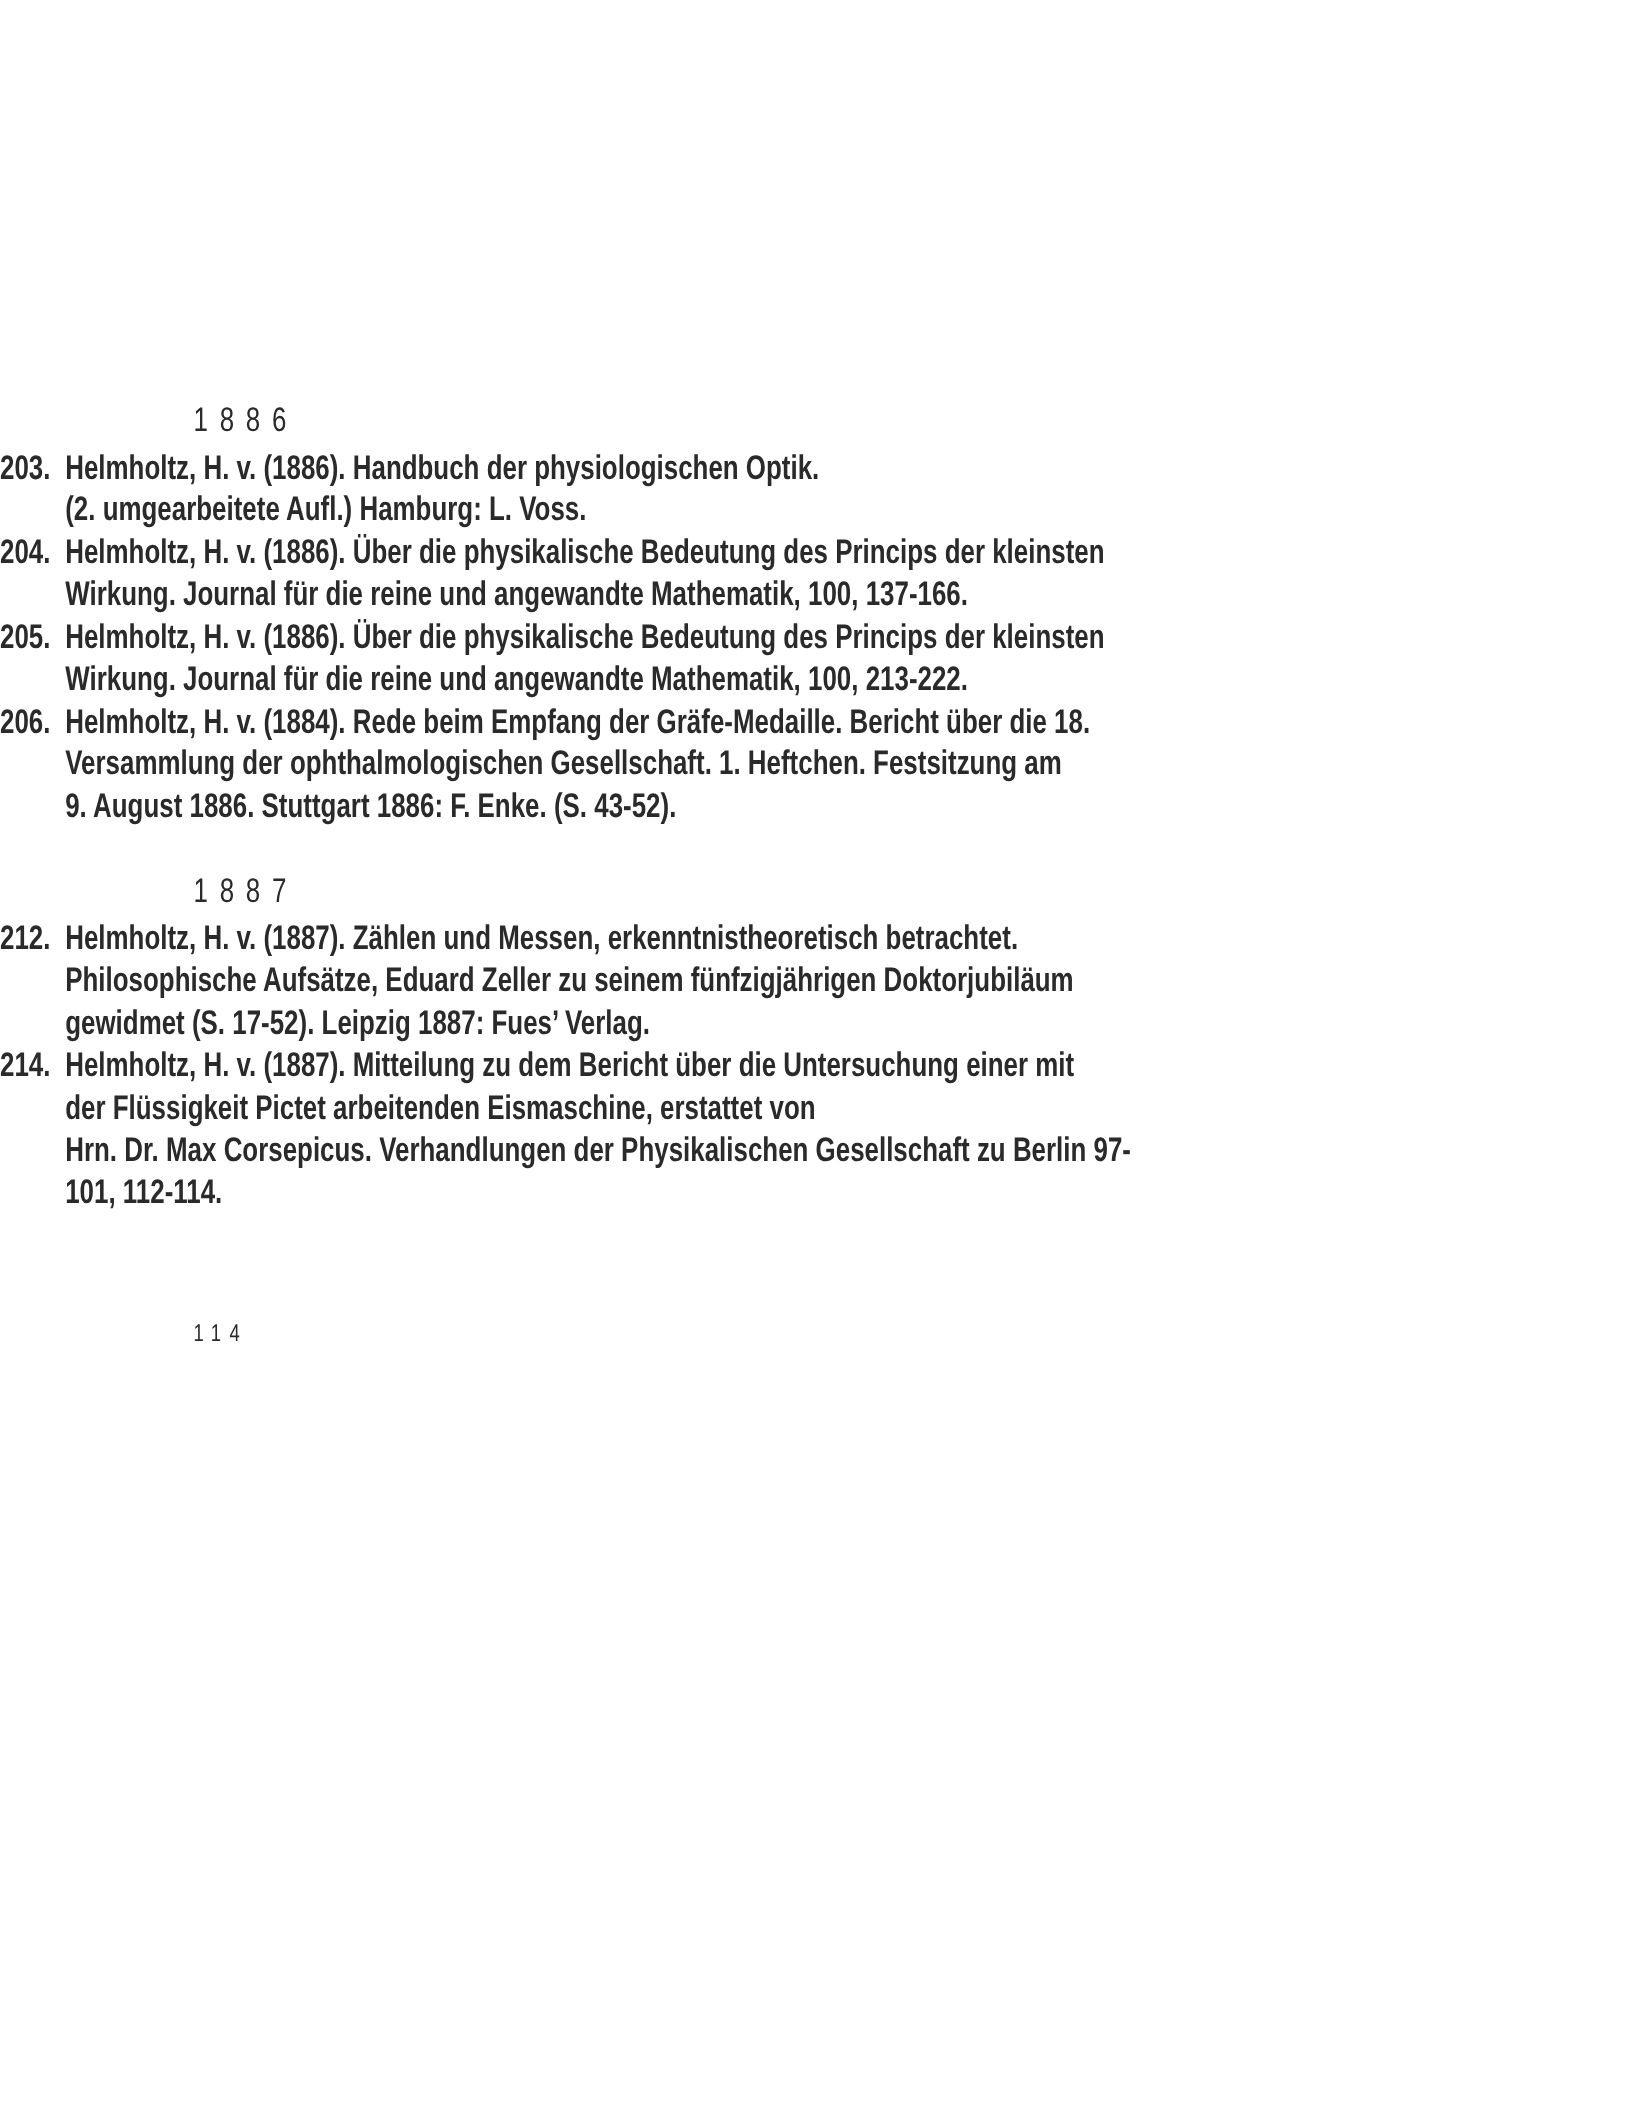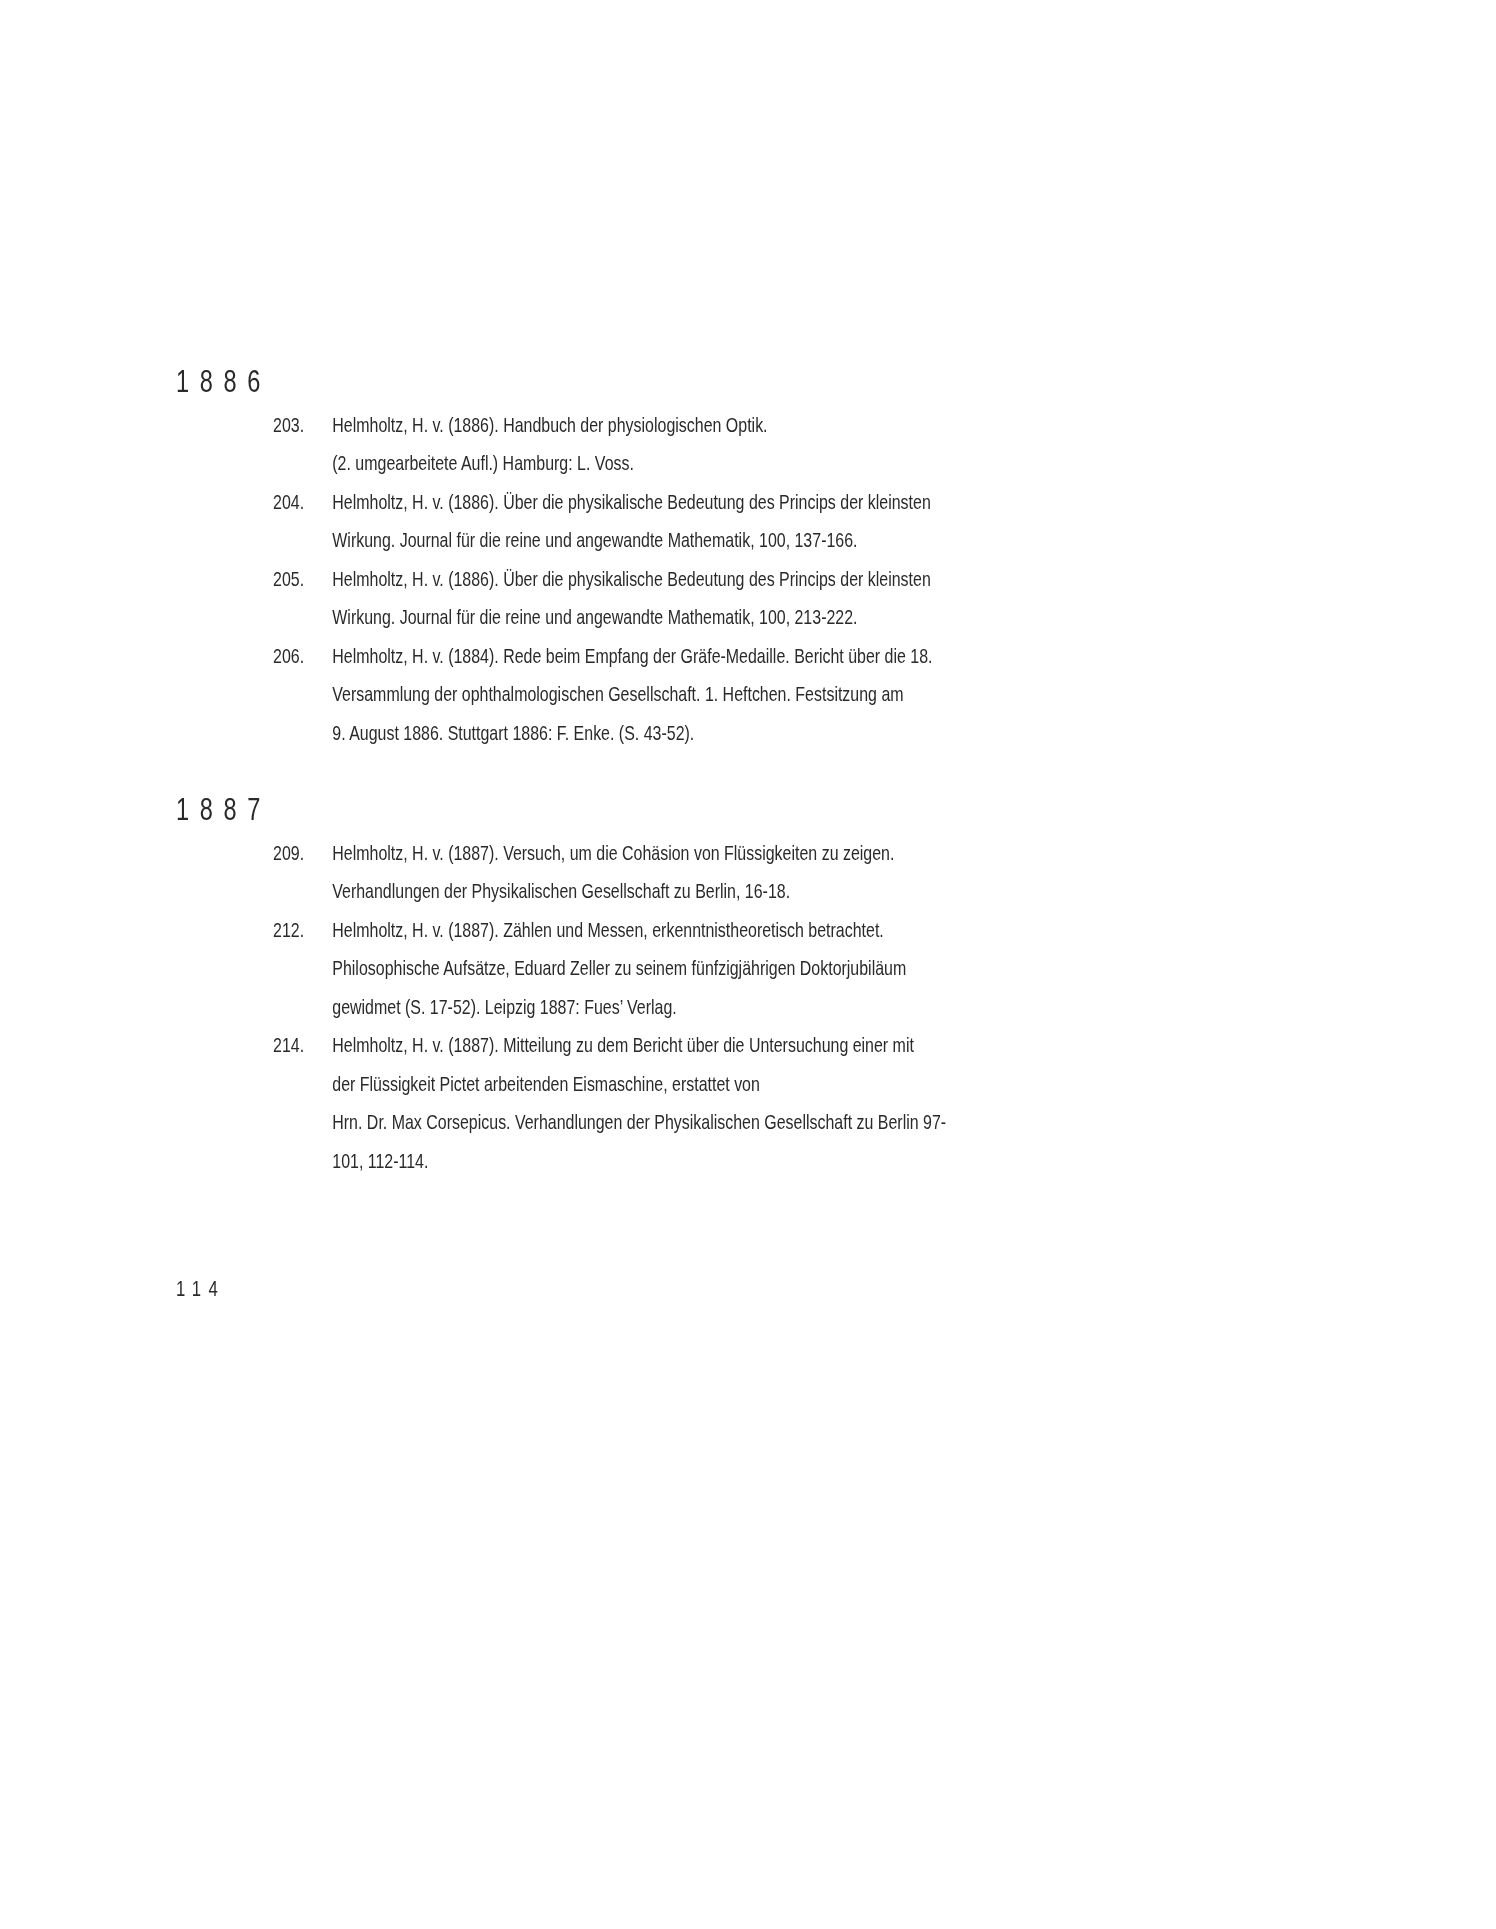--- a/index.html
+++ b/index.html
@@ -29,23 +29,23 @@
     width: fit-content;
     transform: scaleX(0.76);
     transform-origin: 0 50%;
     white-space: nowrap;
   }
   section + section .year {
     margin-top: 39px;
   }
   
   .entry {
-    margin-left: 273px;
-    font-size: 21px;
+    font-size: 31px;
     line-height: 38.5px;
+    font-weight: bold;
   }
   .entry-inner {
     position: relative;
     width: 1500px;
     transform: scaleX(0.76);
     transform-origin: 0 0;
   }
   .num {
     position: absolute;
     left: 0;
@@ -103,27 +103,20 @@
             <span class="text">Helmholtz, H. v. (1884). Rede beim Empfang der Gräfe-Medaille. Bericht über die 18.
 Versammlung der ophthalmologischen Gesellschaft. 1. Heftchen. Festsitzung am
 9. August 1886. Stuttgart 1886: F. Enke. (S. 43-52).</span>
           </div>
         </div>
       </section>
       <section>
         <h2 class="year">1887</h2>
         <div class="entry">
           <div class="entry-inner">
-            <span class="num">209.</span>
-            <span class="text">Helmholtz, H. v. (1887). Versuch, um die Cohäsion von Flüssigkeiten zu zeigen.
-Verhandlungen der Physikalischen Gesellschaft zu Berlin, 16-18.</span>
-          </div>
-        </div>
-        <div class="entry">
-          <div class="entry-inner">
             <span class="num">212.</span>
             <span class="text">Helmholtz, H. v. (1887). Zählen und Messen, erkenntnistheoretisch betrachtet.
 Philosophische Aufsätze, Eduard Zeller zu seinem fünfzigjährigen Doktorjubiläum
 gewidmet (S. 17-52). Leipzig 1887: Fues’ Verlag.</span>
           </div>
         </div>
         <div class="entry">
           <div class="entry-inner">
             <span class="num">214.</span>
             <span class="text">Helmholtz, H. v. (1887). Mitteilung zu dem Bericht über die Untersuchung einer mit

